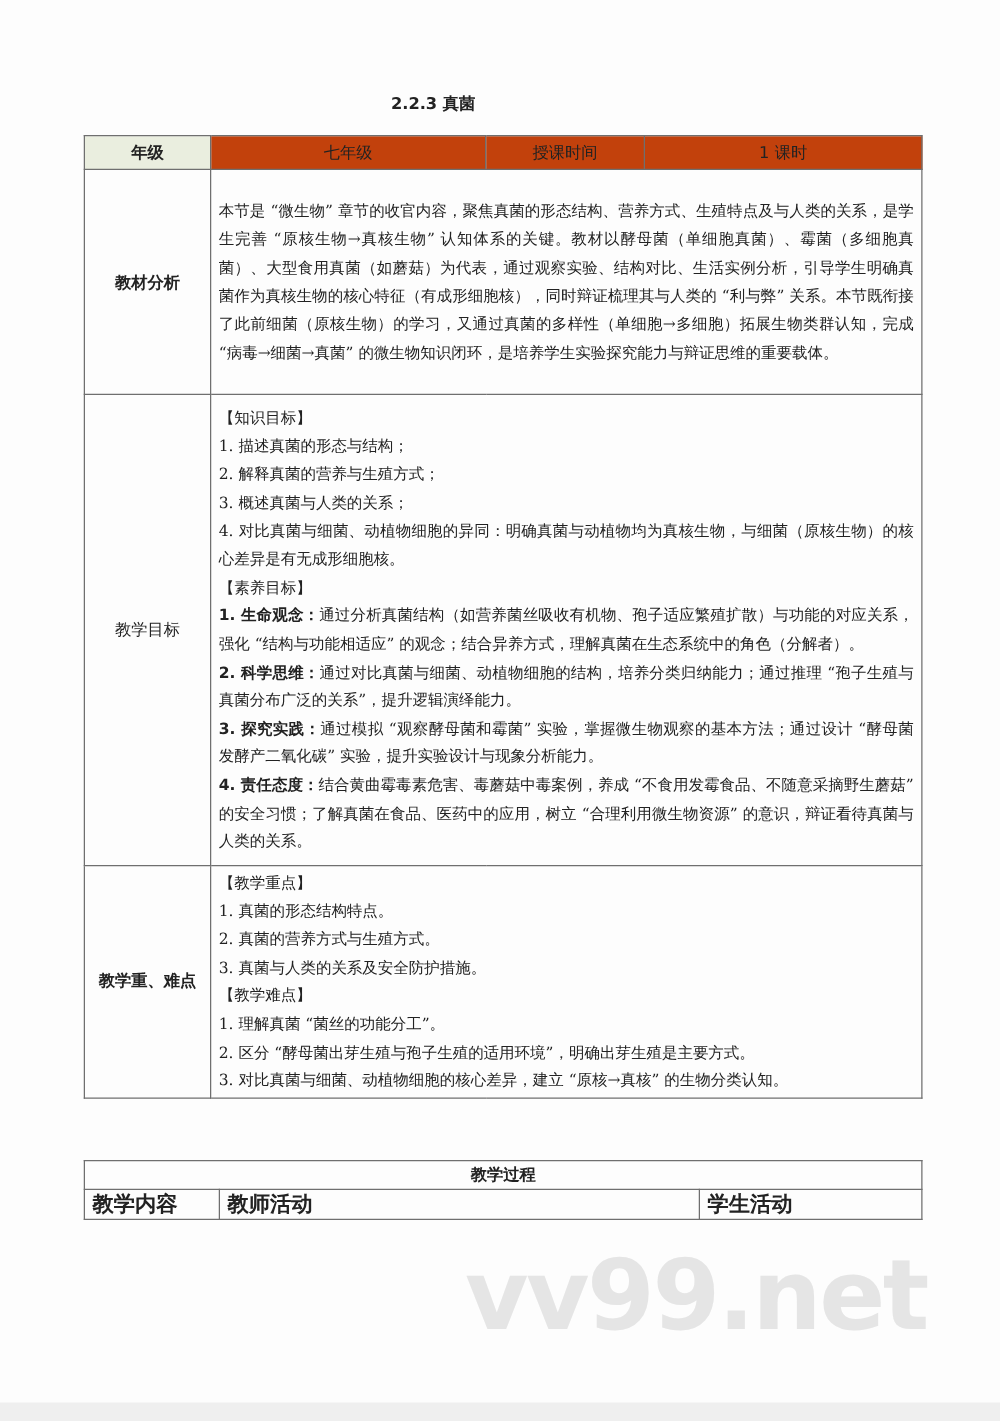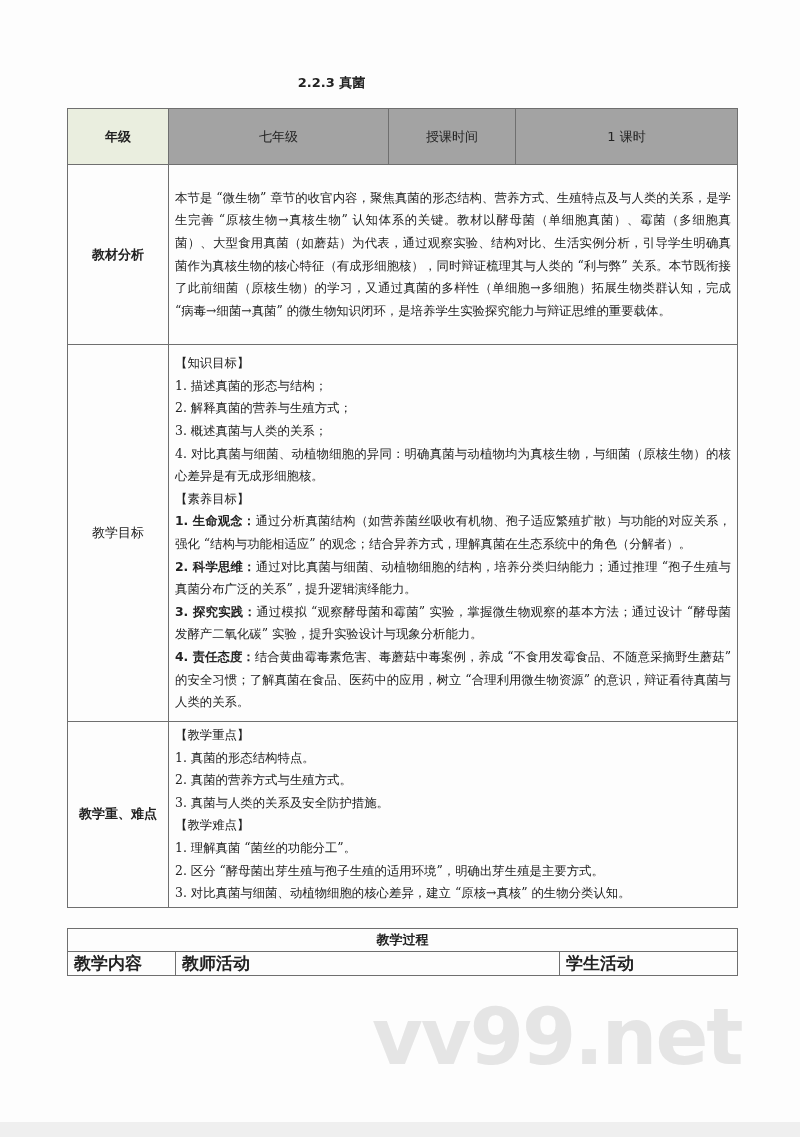--- a/index.html
+++ b/index.html
@@ -7,37 +7,37 @@
     width: 800px; height: 1137px; position: relative; overflow: hidden;
     background: #fdfdfd;
     font-family: "DejaVu Serif", "Liberation Serif", serif;
     color: #222;
   }
   .page-bottom {
     position: absolute; left: 0; right: 0; top: 1122px; height: 15px;
     background: #efefef;
   }
   .doc-title {
-    position: absolute; top: 74px; left: 0; width: 663px;
+    position: absolute; top: 74px; left: 15px; width: 663px;
     text-align: center; font-size: 13px; font-weight: bold;
     font-family: "DejaVu Sans", "Liberation Sans", sans-serif;
     color: #222;
   }
   table.lesson {
     position: absolute; left: 67px; top: 108px; width: 670px;
     border-collapse: collapse; table-layout: fixed;
     font-size: 12.4px;
   }
   table.lesson td {
     border: 1.5px solid #6f6f6f;
     vertical-align: middle;
     padding: 0;
   }
   .hdr { background: #eaeedf; text-align: center; font-family: "DejaVu Sans", "Liberation Sans", sans-serif; font-weight: bold; font-size: 13px; }
-  .hdr-plain { background: #a3a3a3; text-align: center; font-family: "DejaVu Sans", "Liberation Sans", sans-serif; font-size: 13px; }
+  .hdr-plain { background: #c2410c; text-align: center; font-family: "DejaVu Sans", "Liberation Sans", sans-serif; font-size: 13px; }
   .label { text-align: center; font-family: "DejaVu Sans", "Liberation Sans", sans-serif; font-weight: bold; font-size: 13px; }
   .label-normal { text-align: center; font-size: 13px; }
   .content { padding: 2px 6px 2px 6px !important; line-height: 22.6px; text-align: justify; }
   .line { display: block; }
   b.kw { font-family: "DejaVu Sans", "Liberation Sans", sans-serif; }
   table.process {
     position: absolute; left: 67px; top: 928px; width: 670px;
     border-collapse: collapse; table-layout: fixed; font-size: 12.4px;
   }
   table.process td { border: 1.5px solid #6f6f6f; padding: 0 6px; }
@@ -58,21 +58,21 @@
 <div class="doc-title">2.2.3 真菌</div>
 
 <table class="lesson">
   <colgroup>
     <col style="width:101px">
     <col style="width:220px">
     <col style="width:127px">
     <col style="width:222px">
   </colgroup>
   <tbody>
-      <tr style="height:56px">
+      <tr style="height:27px">
     <td class="hdr">年级</td>
     <td class="hdr-plain">七年级</td>
     <td class="hdr-plain">授课时间</td>
     <td class="hdr-plain">1 课时</td>
   </tr>
   <tr style="height:180px">
     <td class="label">教材分析</td>
     <td class="content" colspan="3">本节是 “微生物” 章节的收官内容，聚焦真菌的形态结构、营养方式、生殖特点及与人类的关系，是学生完善 “原核生物→真核生物” 认知体系的关键。教材以酵母菌（单细胞真菌）、霉菌（多细胞真菌）、大型食用真菌（如蘑菇）为代表，通过观察实验、结构对比、生活实例分析，引导学生明确真菌作为真核生物的核心特征（有成形细胞核），同时辩证梳理其与人类的 “利与弊” 关系。本节既衔接了此前细菌（原核生物）的学习，又通过真菌的多样性（单细胞→多细胞）拓展生物类群认知，完成 “病毒→细菌→真菌” 的微生物知识闭环，是培养学生实验探究能力与辩证思维的重要载体。</td>
   </tr>
   <tr style="height:377px">

